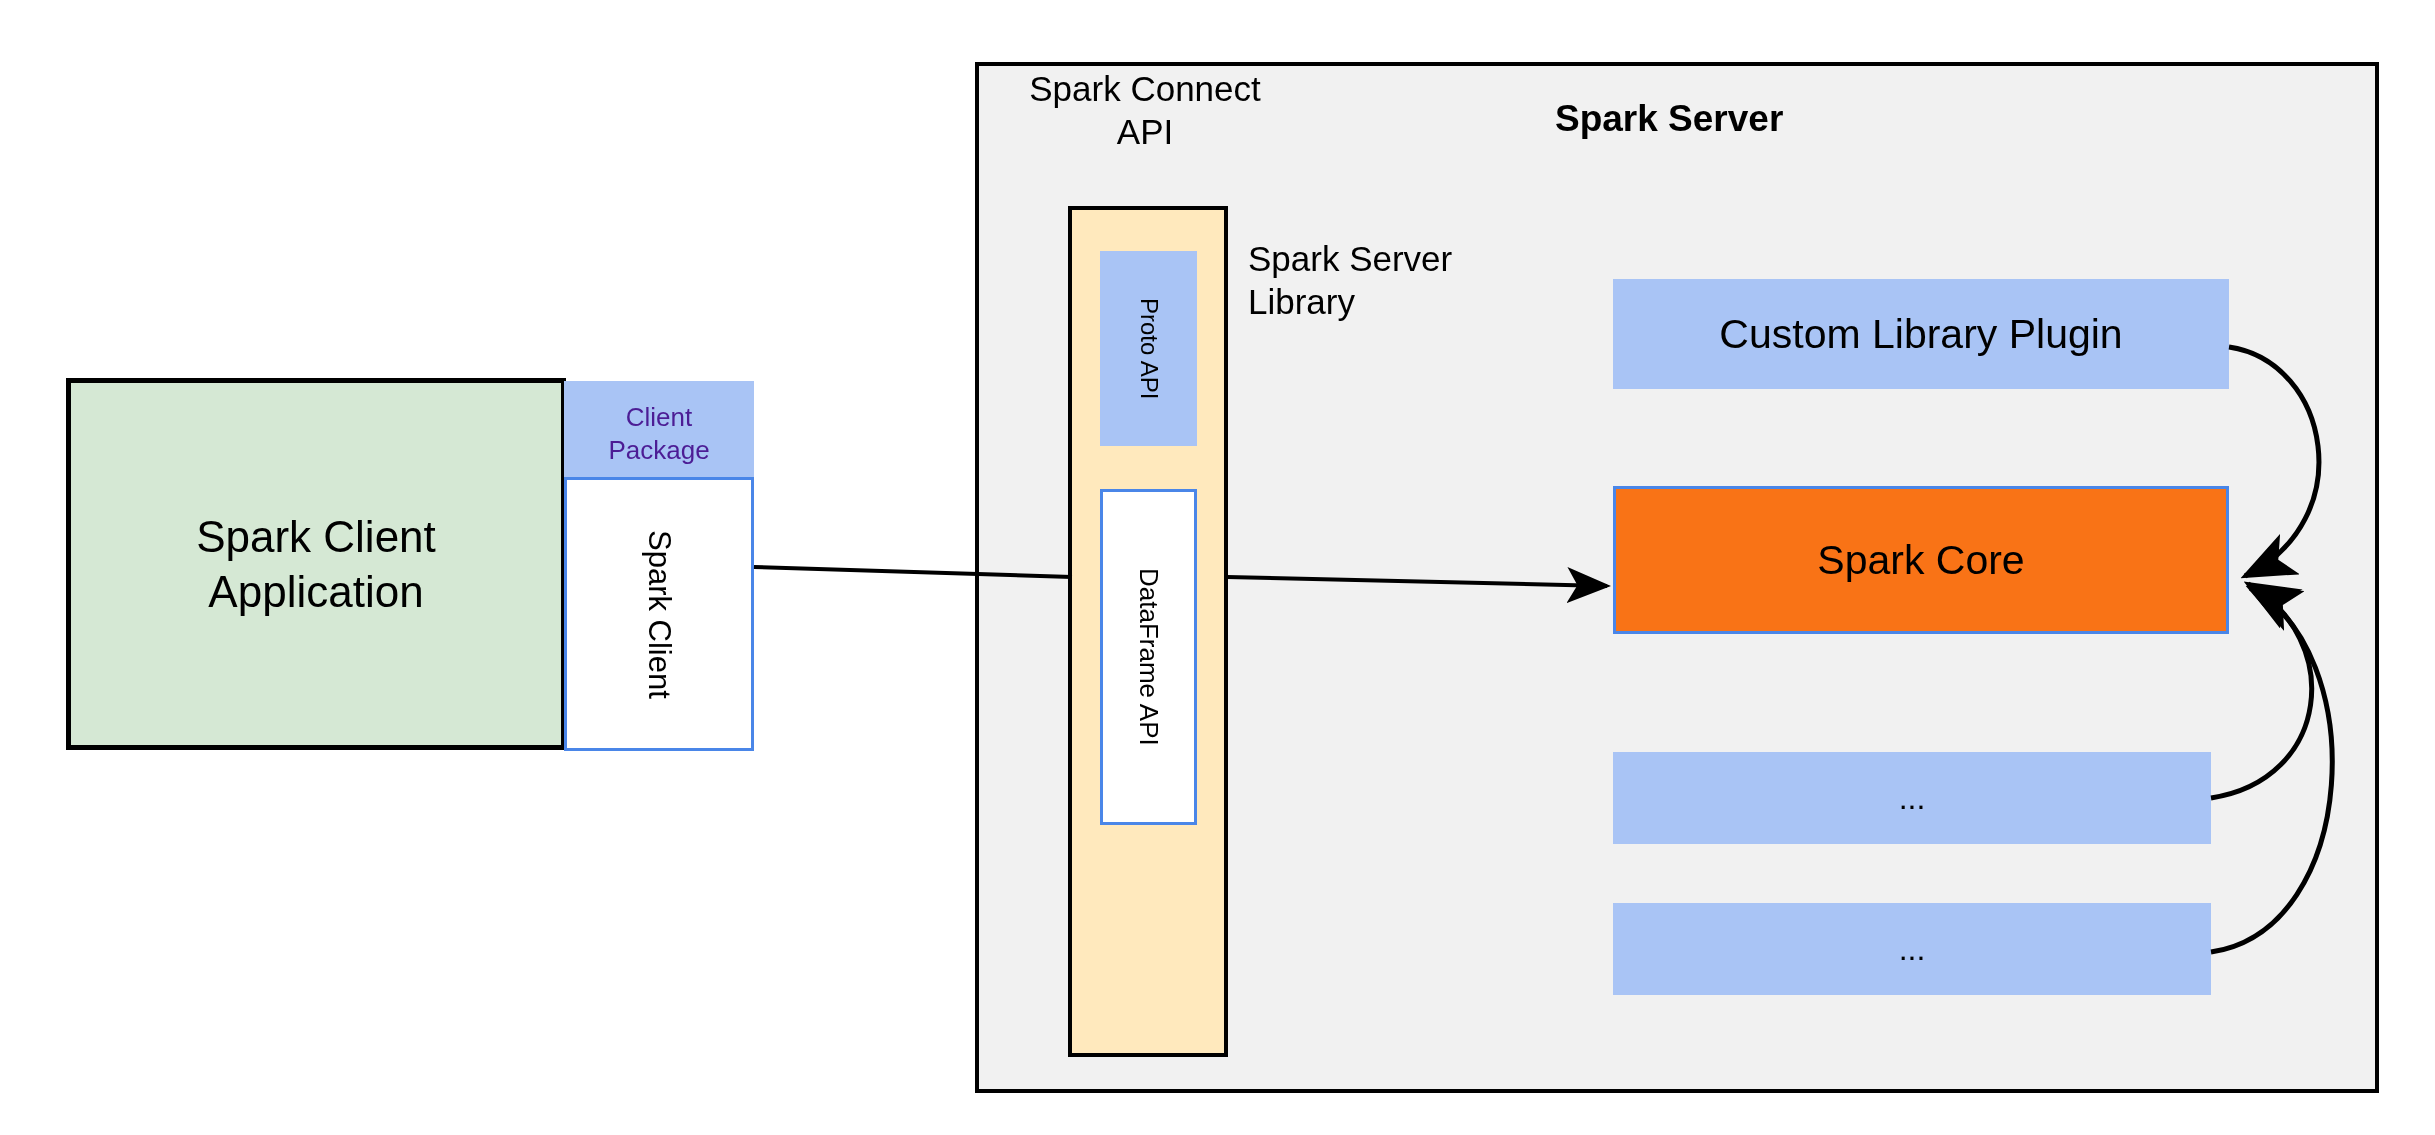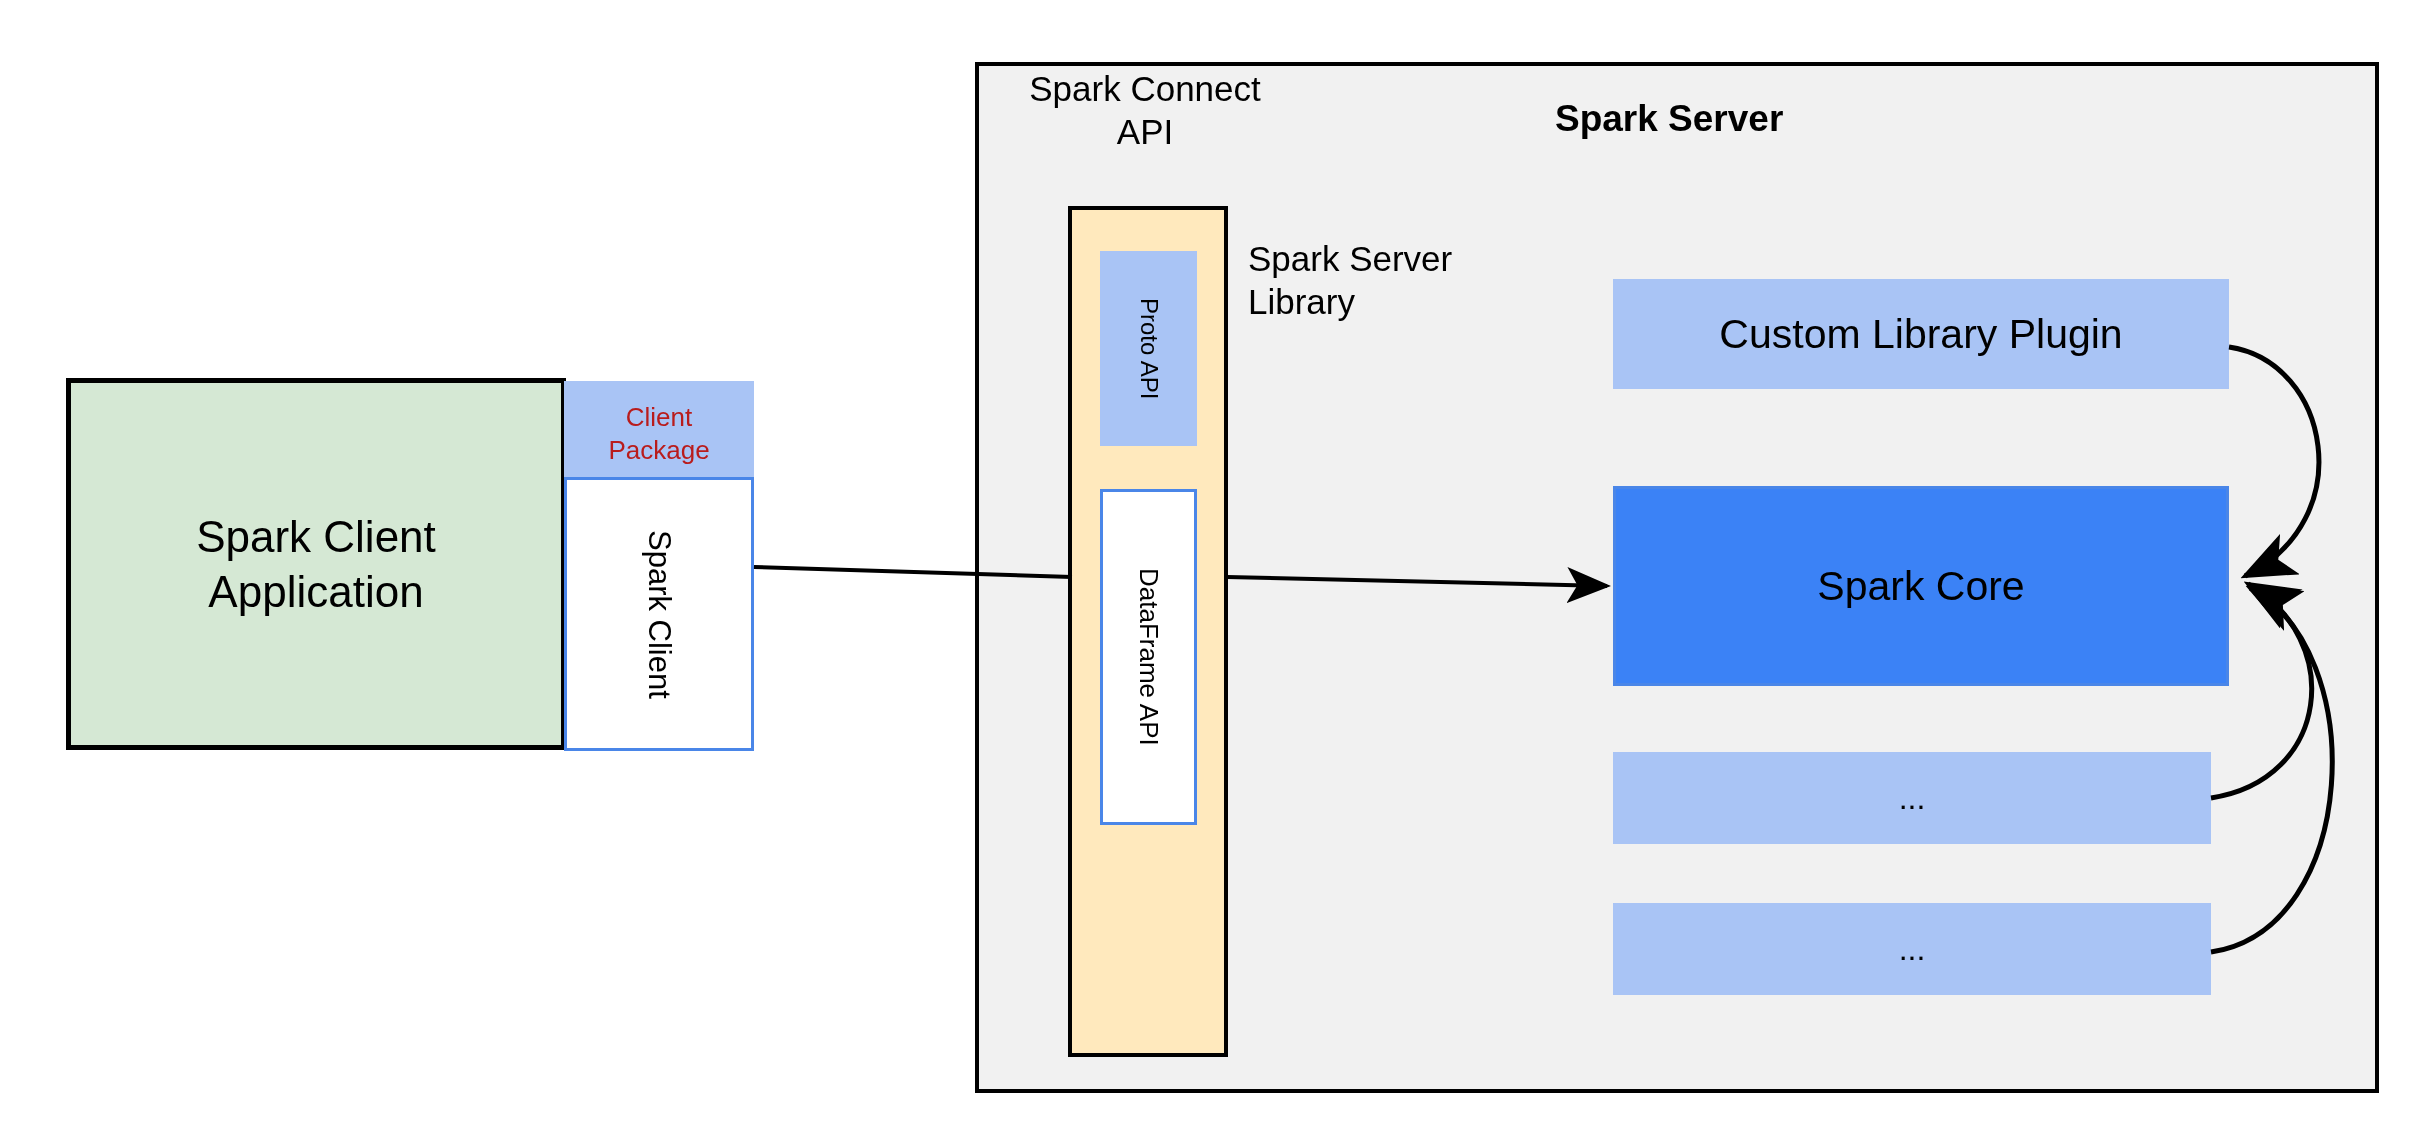--- a/index.html
+++ b/index.html
@@ -90,22 +90,22 @@
   }
   #dataframe-api-box .vtext { font-size: 26px; color: #000; }
 
   
   #custom-library-plugin {
     left: 1613px; top: 279px; width: 616px; height: 110px;
     background: #a9c4f5;
     font-size: 41px; color: #000;
   }
   #spark-core {
-    left: 1613px; top: 486px; width: 616px; height: 200px;
-    background: #3b82f6;
+    left: 1613px; top: 486px; width: 616px; height: 148px;
+    background: #f97316;
     border: 3px solid #4a86e8;
     font-size: 41px; color: #000; text-align: center;
   }
   #etc-box-1 {
     left: 1613px; top: 752px; width: 598px; height: 92px;
     background: #a9c4f5;
     font-size: 32px; color: #000;
   }
   #etc-box-2 {
     left: 1613px; top: 903px; width: 598px; height: 92px;
@@ -120,21 +120,21 @@
     border: 5px solid #000000;
     font-size: 44px;
     color: #000;
     line-height: 1.25;
     white-space: pre-line;
   }
   #client-package-header {
     left: 564px; top: 381px; width: 190px; height: 105px;
     background: #a9c4f5;
     font-size: 26px;
-    color: #b91c1c;
+    color: #4c1d95;
     line-height: 1.25;
     white-space: pre-line;
   }
   #spark-client-box {
     left: 564px; top: 477px; width: 190px; height: 274px;
     background: #ffffff;
     border: 3px solid #4a86e8;
   }
   #spark-client-box .vtext { font-size: 31px; color: #000; }
 

